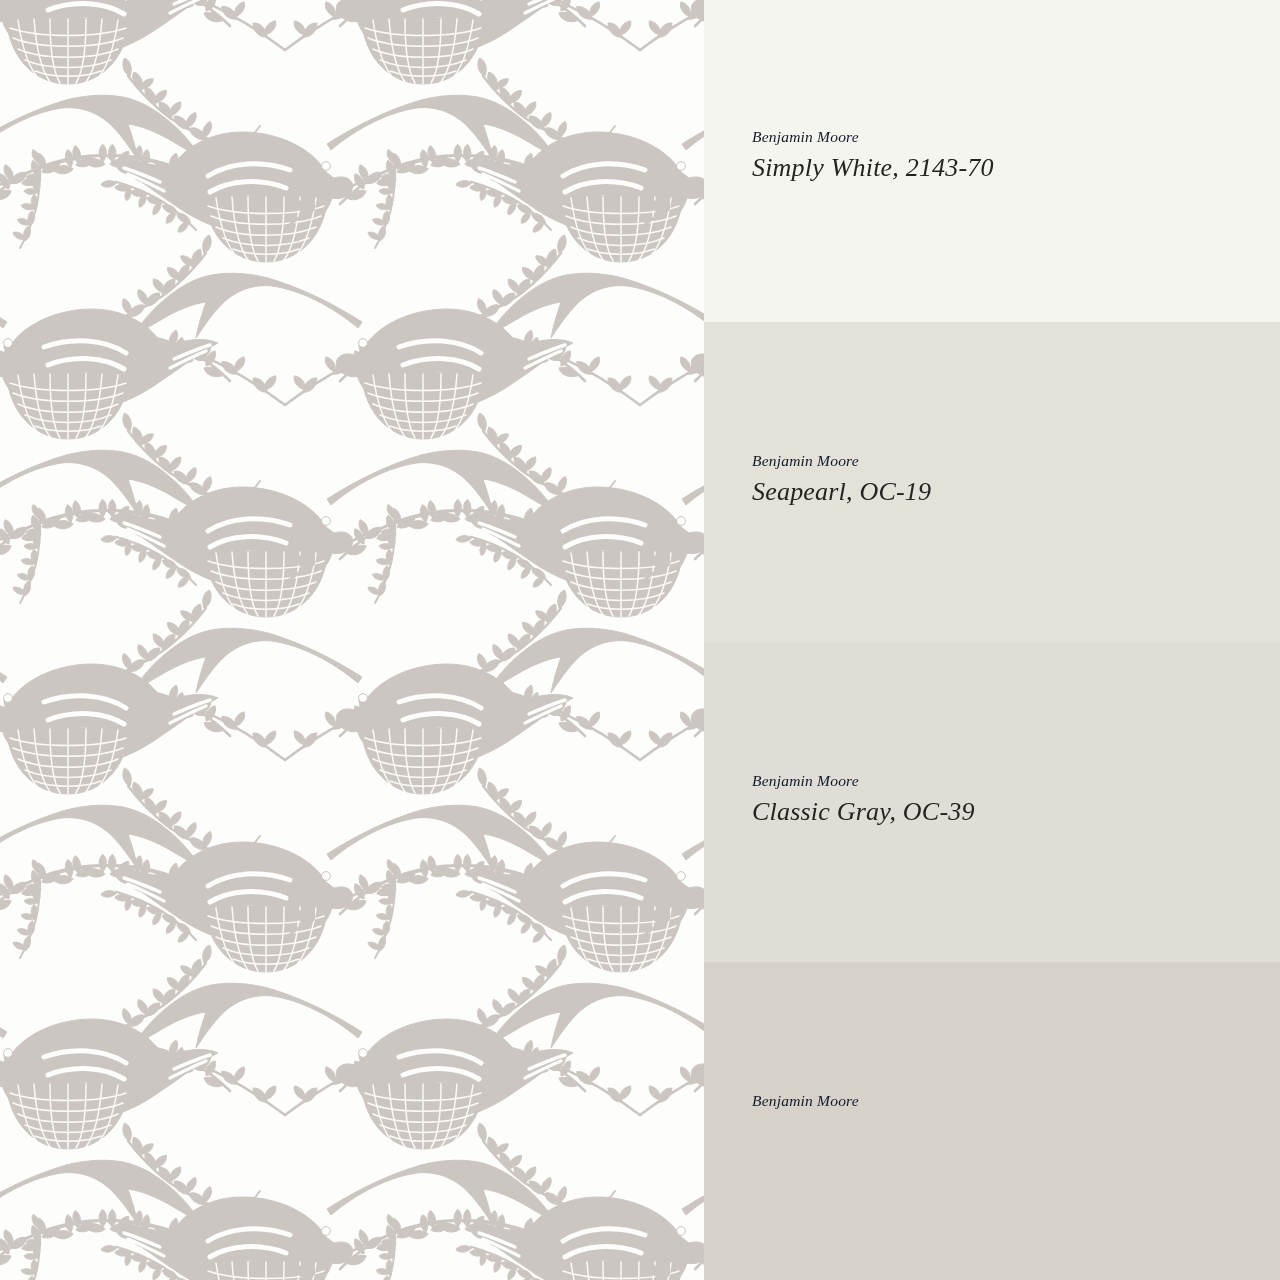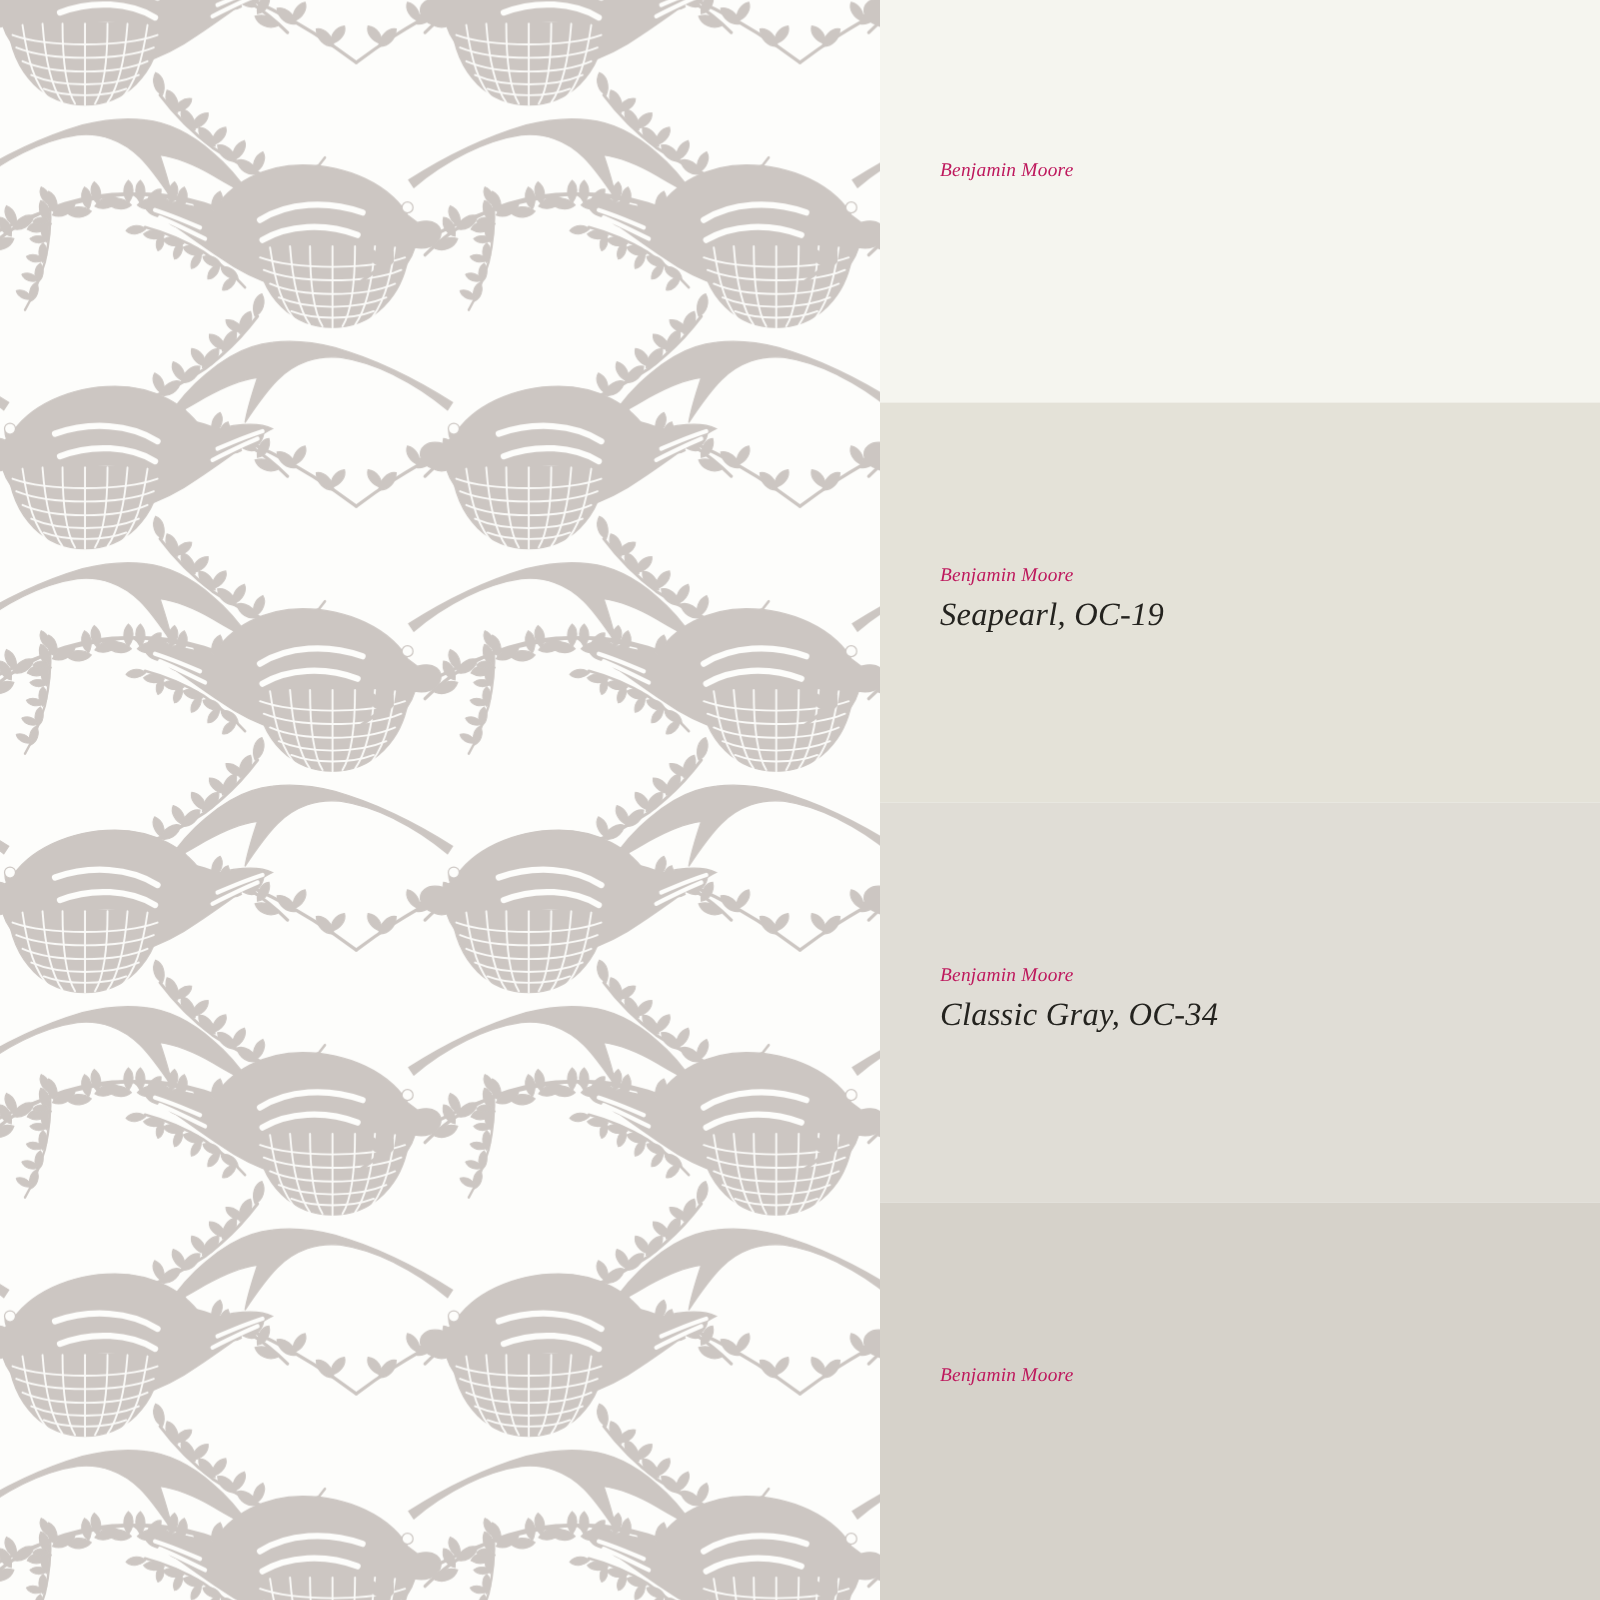--- a/index.html
+++ b/index.html
@@ -47,21 +47,21 @@
   }
   .swatch-label {
     position: absolute;
     left: 48px;
     white-space: nowrap;
   }
   .brand-line {
     font-style: italic;
     font-size: 15.5px;
     letter-spacing: 0.2px;
-    color: #be185d;
+    color: #0f172a;
     line-height: 1.2;
     margin: 0 0 5px 0;
   }
   .name-line {
     font-style: italic;
     font-size: 26px;
     letter-spacing: 0.2px;
     color: #24231f;
     line-height: 1.2;
     margin: 0;
@@ -297,34 +297,35 @@
       <rect x="0" y="0" width="704" height="1280" fill="#FDFDFB"></rect>
       <rect x="0" y="0" width="704" height="1280" fill="url(#wallpaper-pattern)"></rect>
     </svg>
   </div>
 
   <div id="swatch-column" style="left: 704px; width: 576px;">
 
     <div class="swatch" style="top:0px; height:322px; background:#F5F5EF;">
       <div class="swatch-label" style="top:128px;">
         <div class="brand-line">Benjamin Moore</div>
+        <div class="name-line">Simply White, 2143-70</div>
       </div>
     </div>
 
     <div class="swatch" style="top:322px; height:320px; background:#E4E2D8;">
       <div class="swatch-label" style="top:130px;">
         <div class="brand-line">Benjamin Moore</div>
         <div class="name-line">Seapearl, OC-19</div>
       </div>
     </div>
 
     <div class="swatch" style="top:642px; height:320px; background:#E0DDD6;">
       <div class="swatch-label" style="top:130px;">
         <div class="brand-line">Benjamin Moore</div>
-        <div class="name-line">Classic Gray, OC-34</div>
+        <div class="name-line">Classic Gray, OC-39</div>
       </div>
     </div>
 
     <div class="swatch" style="top:962px; height:318px; background:#D6D2CA;">
       <div class="swatch-label" style="top:130px;">
         <div class="brand-line">Benjamin Moore</div>
       </div>
     </div>
 
   </div>

